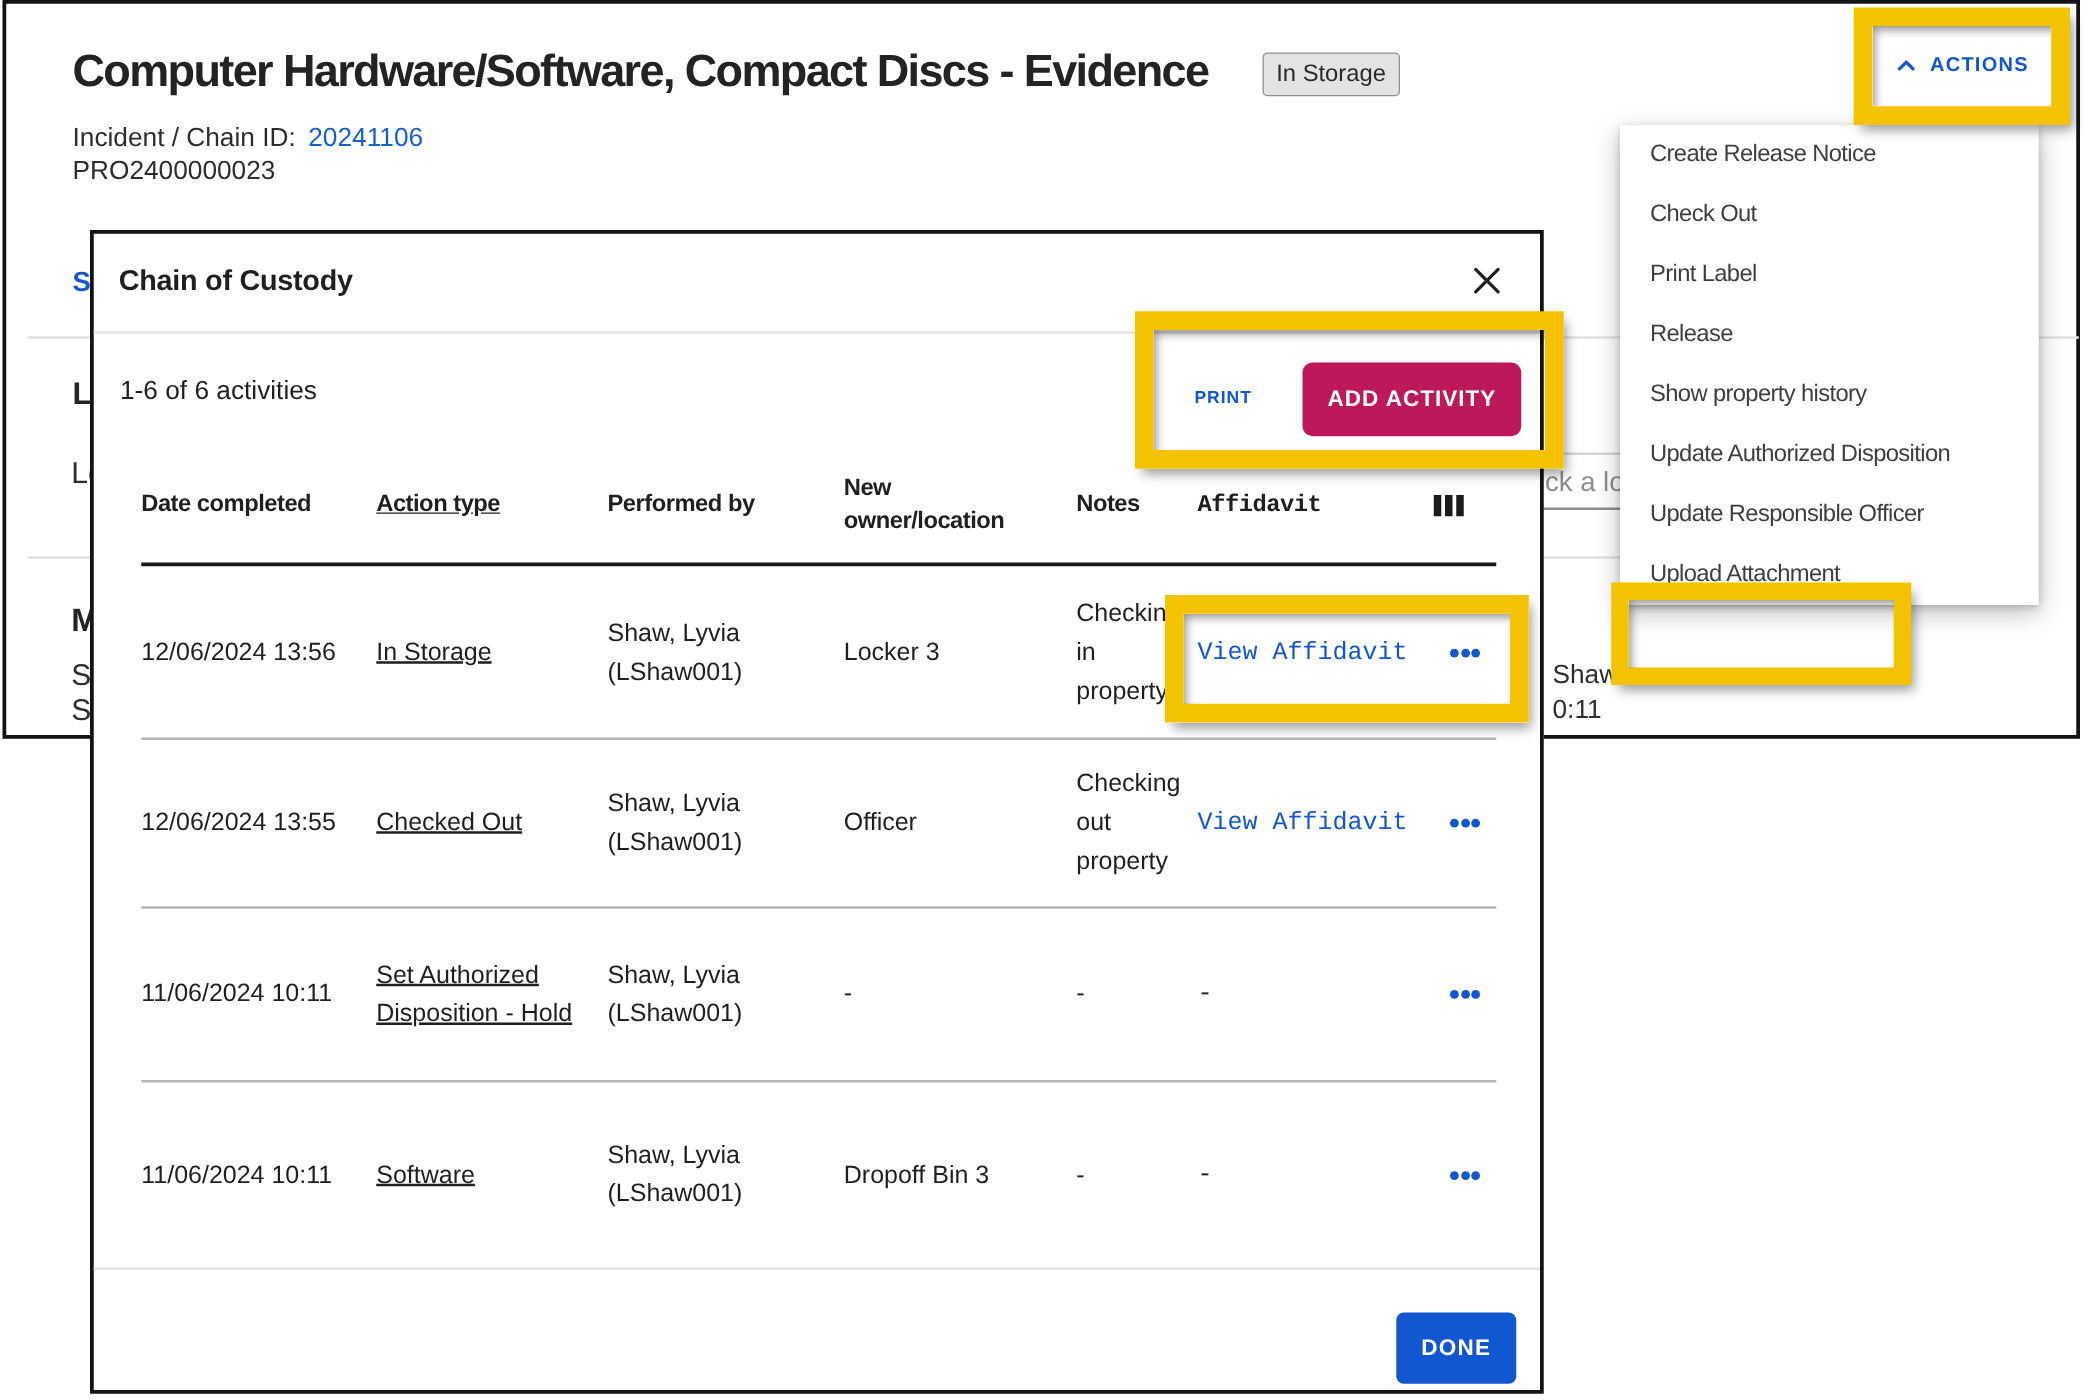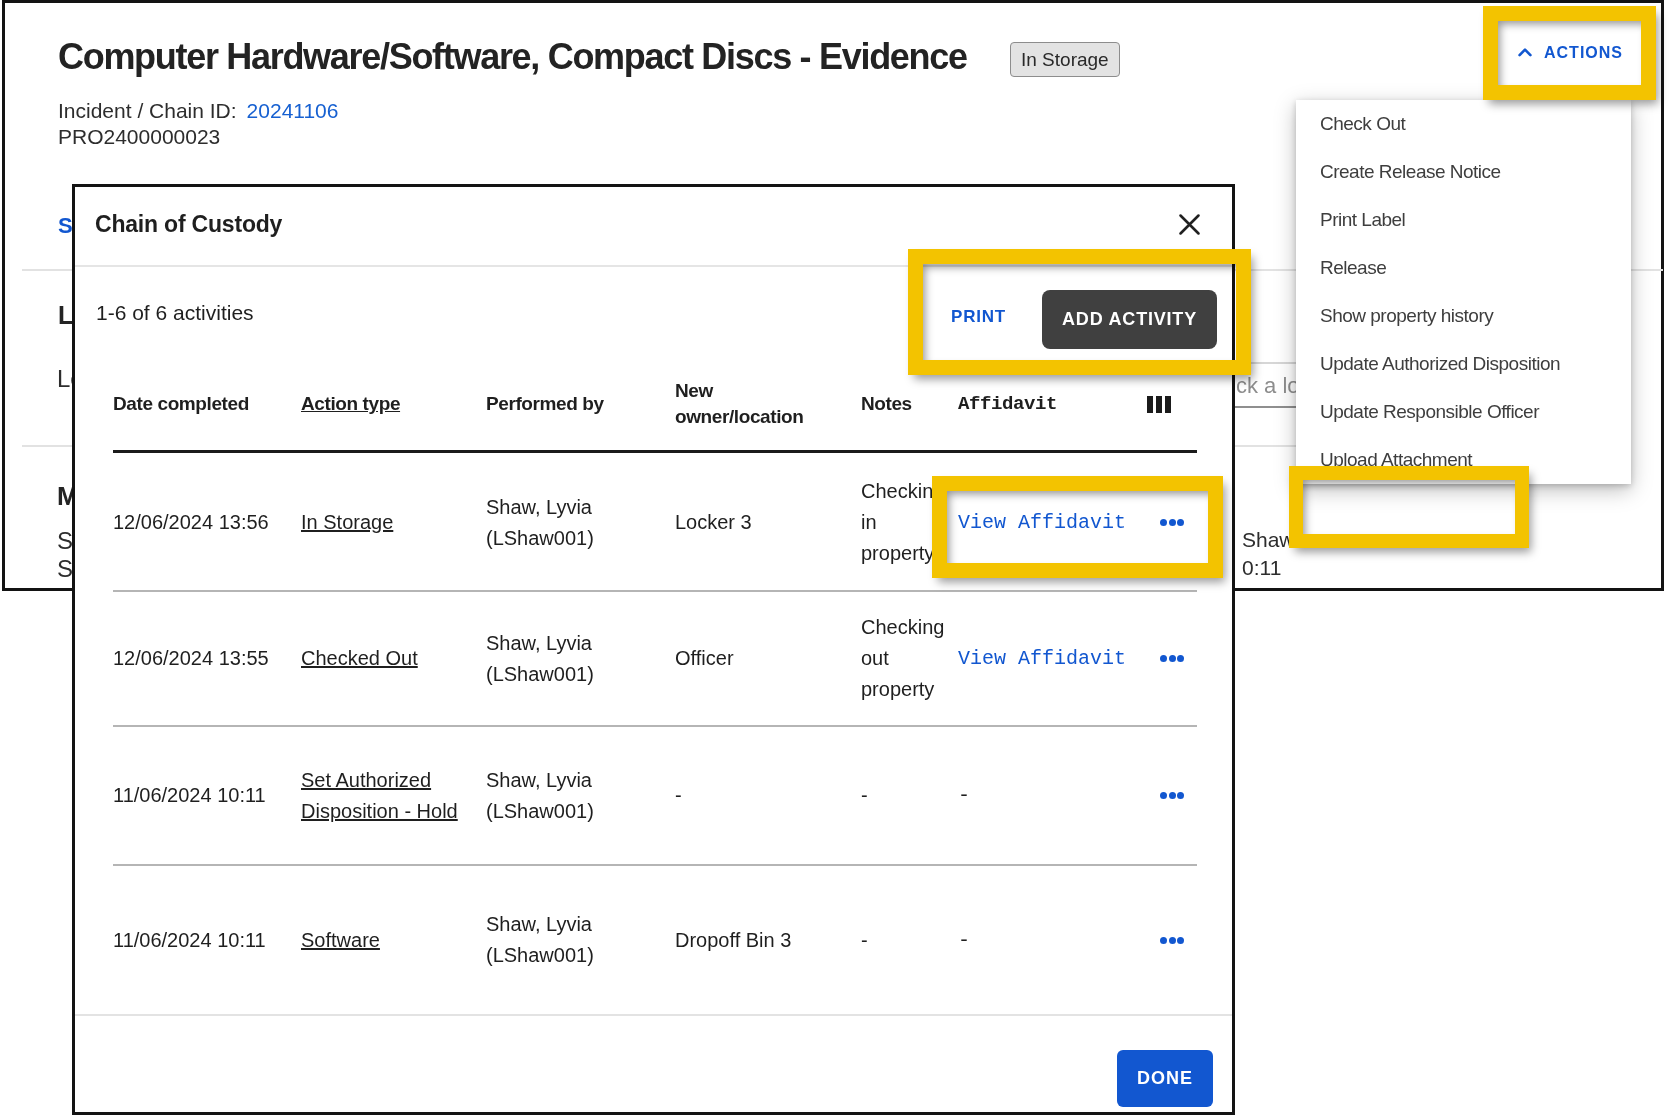--- a/index.html
+++ b/index.html
@@ -46,22 +46,22 @@
                letter-spacing:-0.5px; color:#3e3e3e; cursor:pointer; white-space:nowrap; }
 
   
   #modal { left:72px; top:184px; width:1163px; height:931px; background:#fff; border:3px solid #131313; z-index:30; }
   #modal-title { left:20px; top:24px; font-size:23px; letter-spacing:-0.2px; font-weight:bold; color:#1f1f1f; }
   #modal-close { left:1098px; top:21px; width:32px; height:32px; display:flex; align-items:center; justify-content:center; cursor:pointer; }
   #modal-header-divider { left:0; top:78px; width:100%; height:1.5px; background:#e5e5e5; }
   #activities-count { left:21px; top:114px; font-size:21px; color:#1f1f1f; }
 
   #print-button { left:850px; top:108px; width:107px; height:44px; display:flex; align-items:center; justify-content:center;
-                  color:#1257d0; font-size:17px; font-weight:bold; letter-spacing:0.8px; cursor:pointer; }
-  #add-activity-button { left:967px; top:103px; width:175px; height:59px; background:#404040; border-radius:8px; border:none;
+                  color:#1257d0; font-size:14px; font-weight:bold; letter-spacing:0.8px; cursor:pointer; }
+  #add-activity-button { left:967px; top:103px; width:175px; height:59px; background:#be185d; border-radius:8px; border:none;
                          color:#fff; font-size:18px; font-weight:bold; letter-spacing:0.8px; display:flex; align-items:center;
                          justify-content:center; cursor:pointer; font-family:"Liberation Sans", sans-serif; }
 
   #coc-table { left:38px; top:181px; width:1084px; }
   .trow { display:flex; align-items:center; }
   .c1 { width:188px; } .c2 { width:185px; padding-right:12px;text-decoration:underline; } .c3 { width:189px; padding-right:24px; }
   .c4 { width:186px; padding-right:31px; } .c5 { width:92px; padding-right:4px; } .c6 { width:194px; padding-right:10px; padding-left:5px;font-family:Liberation Mono, monospace; }
   .c7 { width:50px; display:flex; justify-content:center; }
   #table-header .c7 { justify-content:flex-start; }
   #table-header { position:absolute; left:0; top:0; width:100%; height:72px; font-weight:bold; font-size:19px; letter-spacing:-0.4px; line-height:26px; }
@@ -123,22 +123,22 @@
   <div id="frag-placeholder" class="abs frag">ck a lo</div>
   <div id="frag-value1" class="abs frag">Shaw</div>
   <div id="frag-value2" class="abs frag">0:11</div>
 
   <div id="bg-div1" class="abs divider"></div>
   <div id="bg-div2" class="abs divider"></div>
   <div id="bg-input-underline" class="abs" style="z-index:2;"></div>
   <div id="bg-div3" class="abs divider"></div>
 
   <div id="actions-menu" class="abs">
+    <div class="menu-item">Create Release Notice</div>
     <div class="menu-item">Check Out</div>
-    <div class="menu-item">Create Release Notice</div>
     <div class="menu-item">Print Label</div>
     <div class="menu-item">Release</div>
     <div class="menu-item">Show property history</div>
     <div class="menu-item">Update Authorized Disposition</div>
     <div class="menu-item">Update Responsible Officer</div>
     <div class="menu-item">Upload Attachment</div>
   </div>
 
   <div id="modal" class="abs">
     <div id="modal-title" class="abs">Chain of Custody</div>

